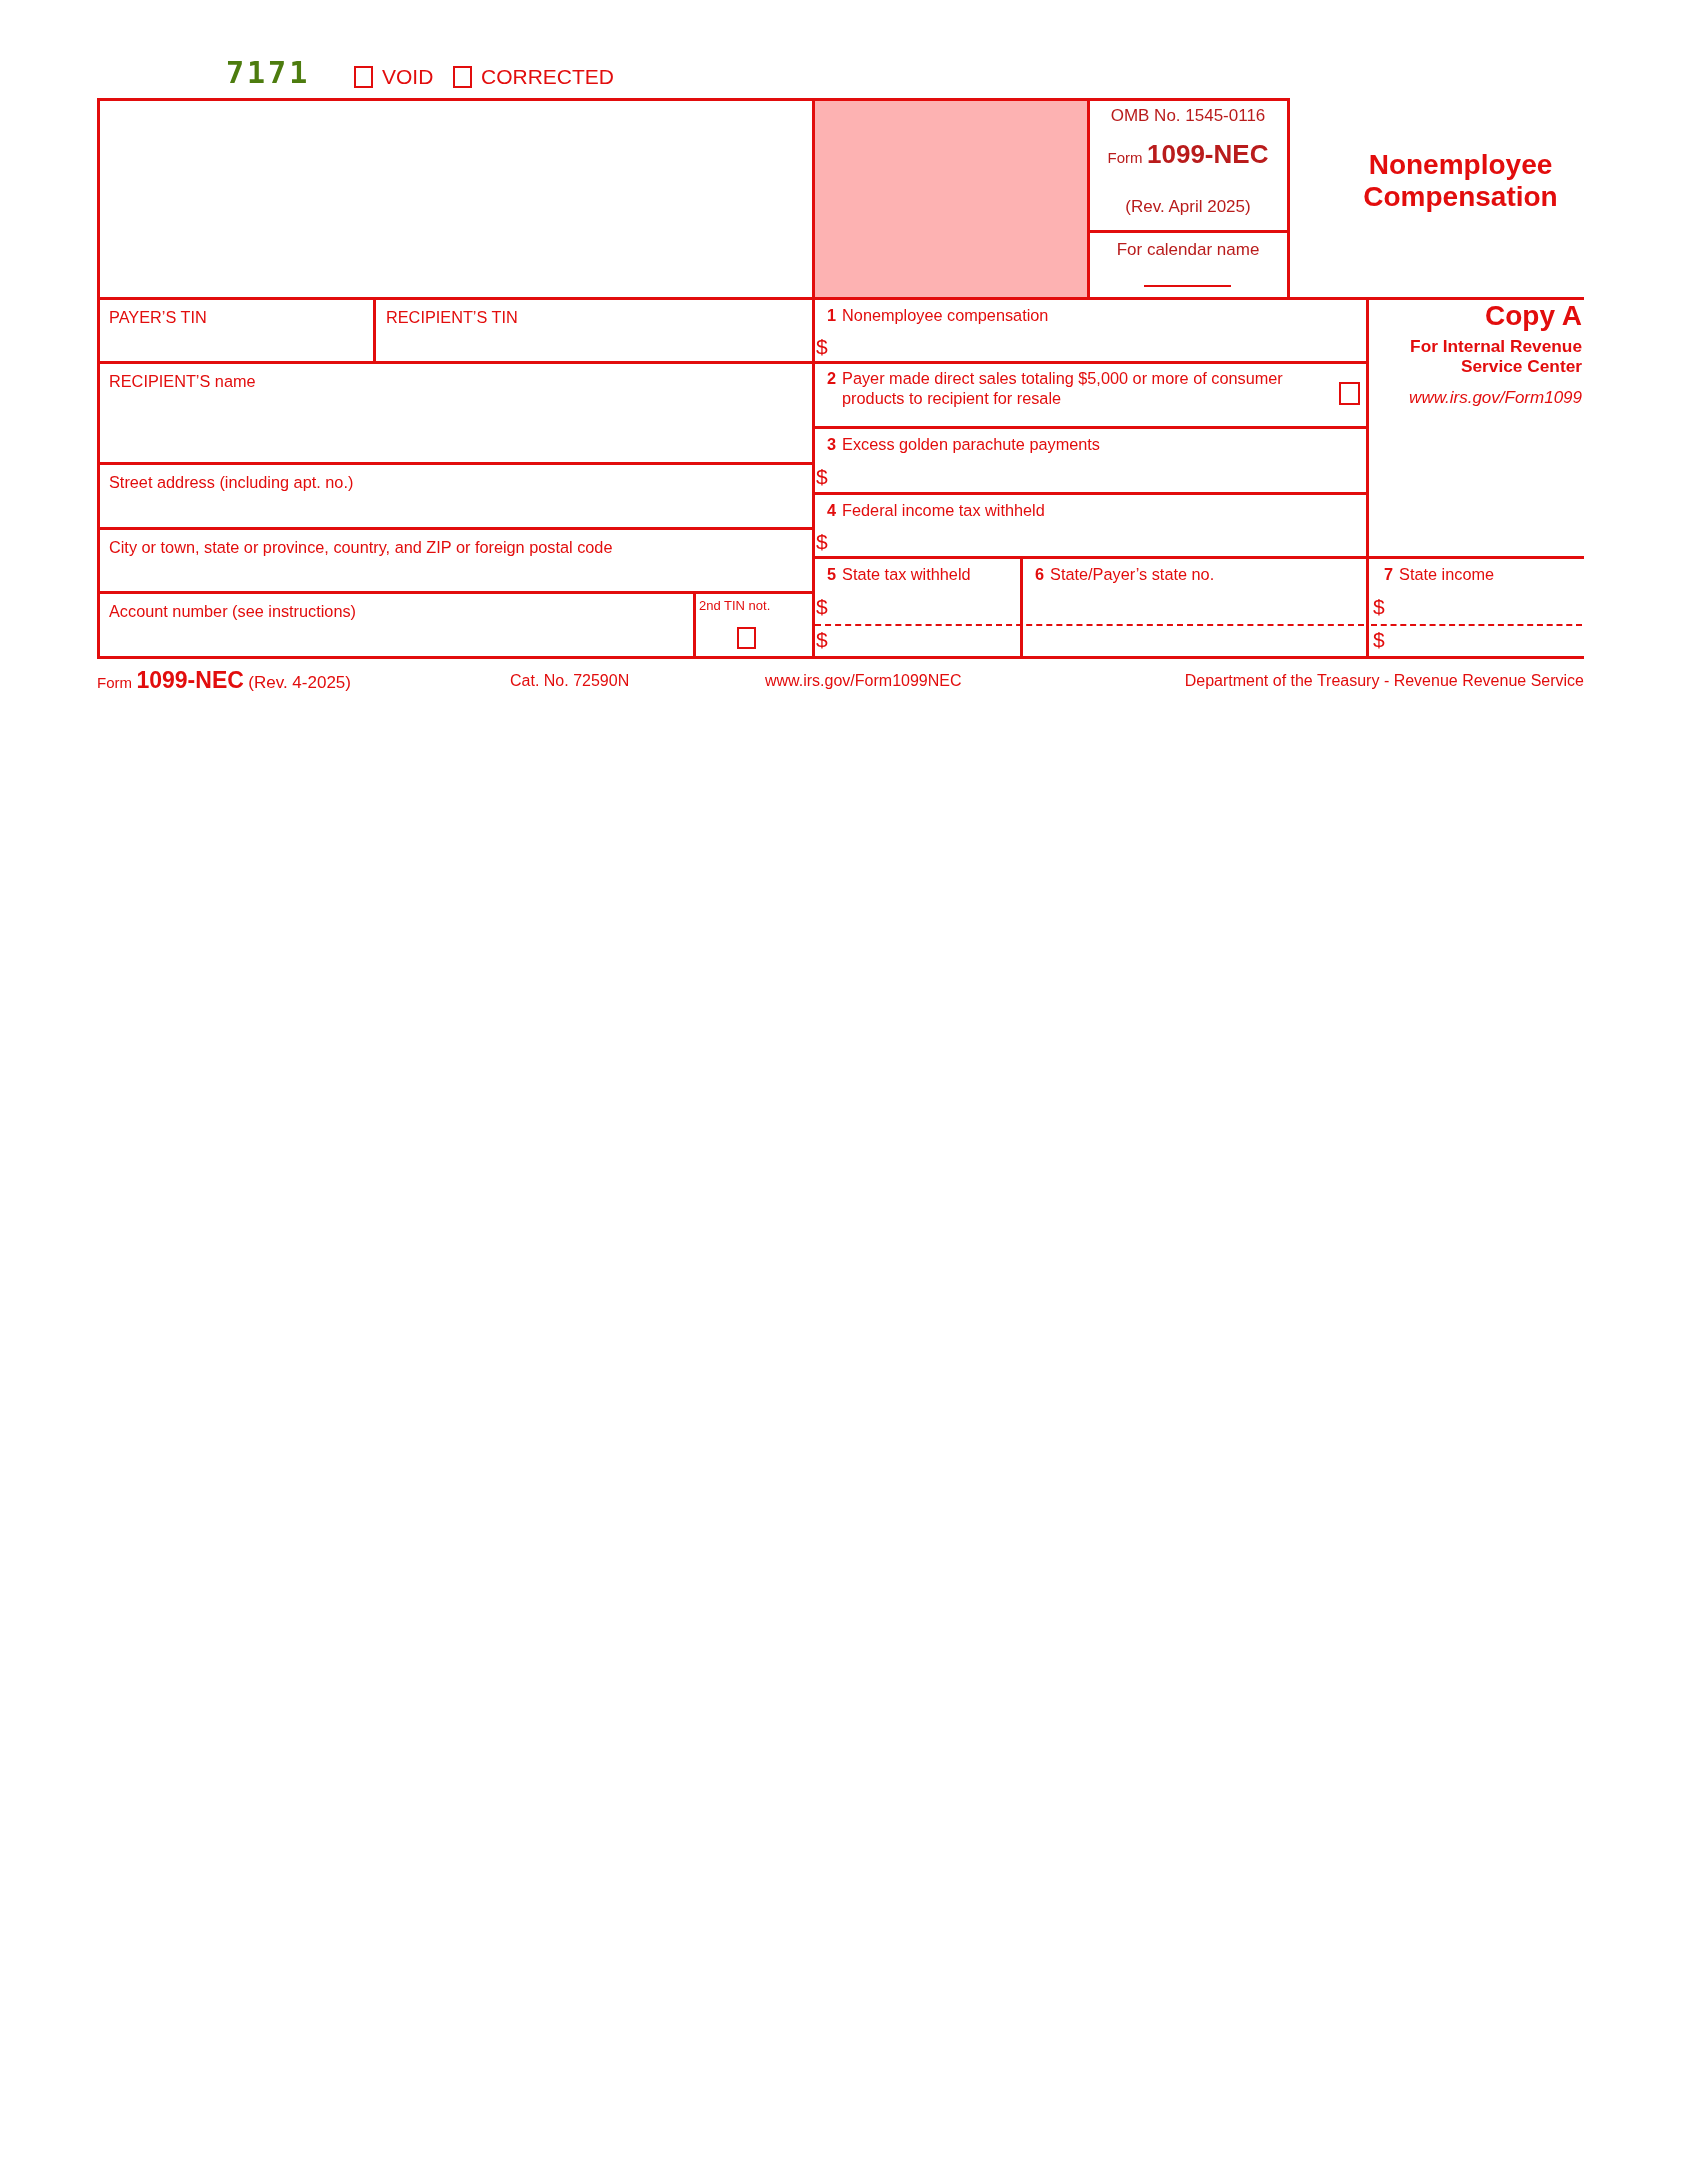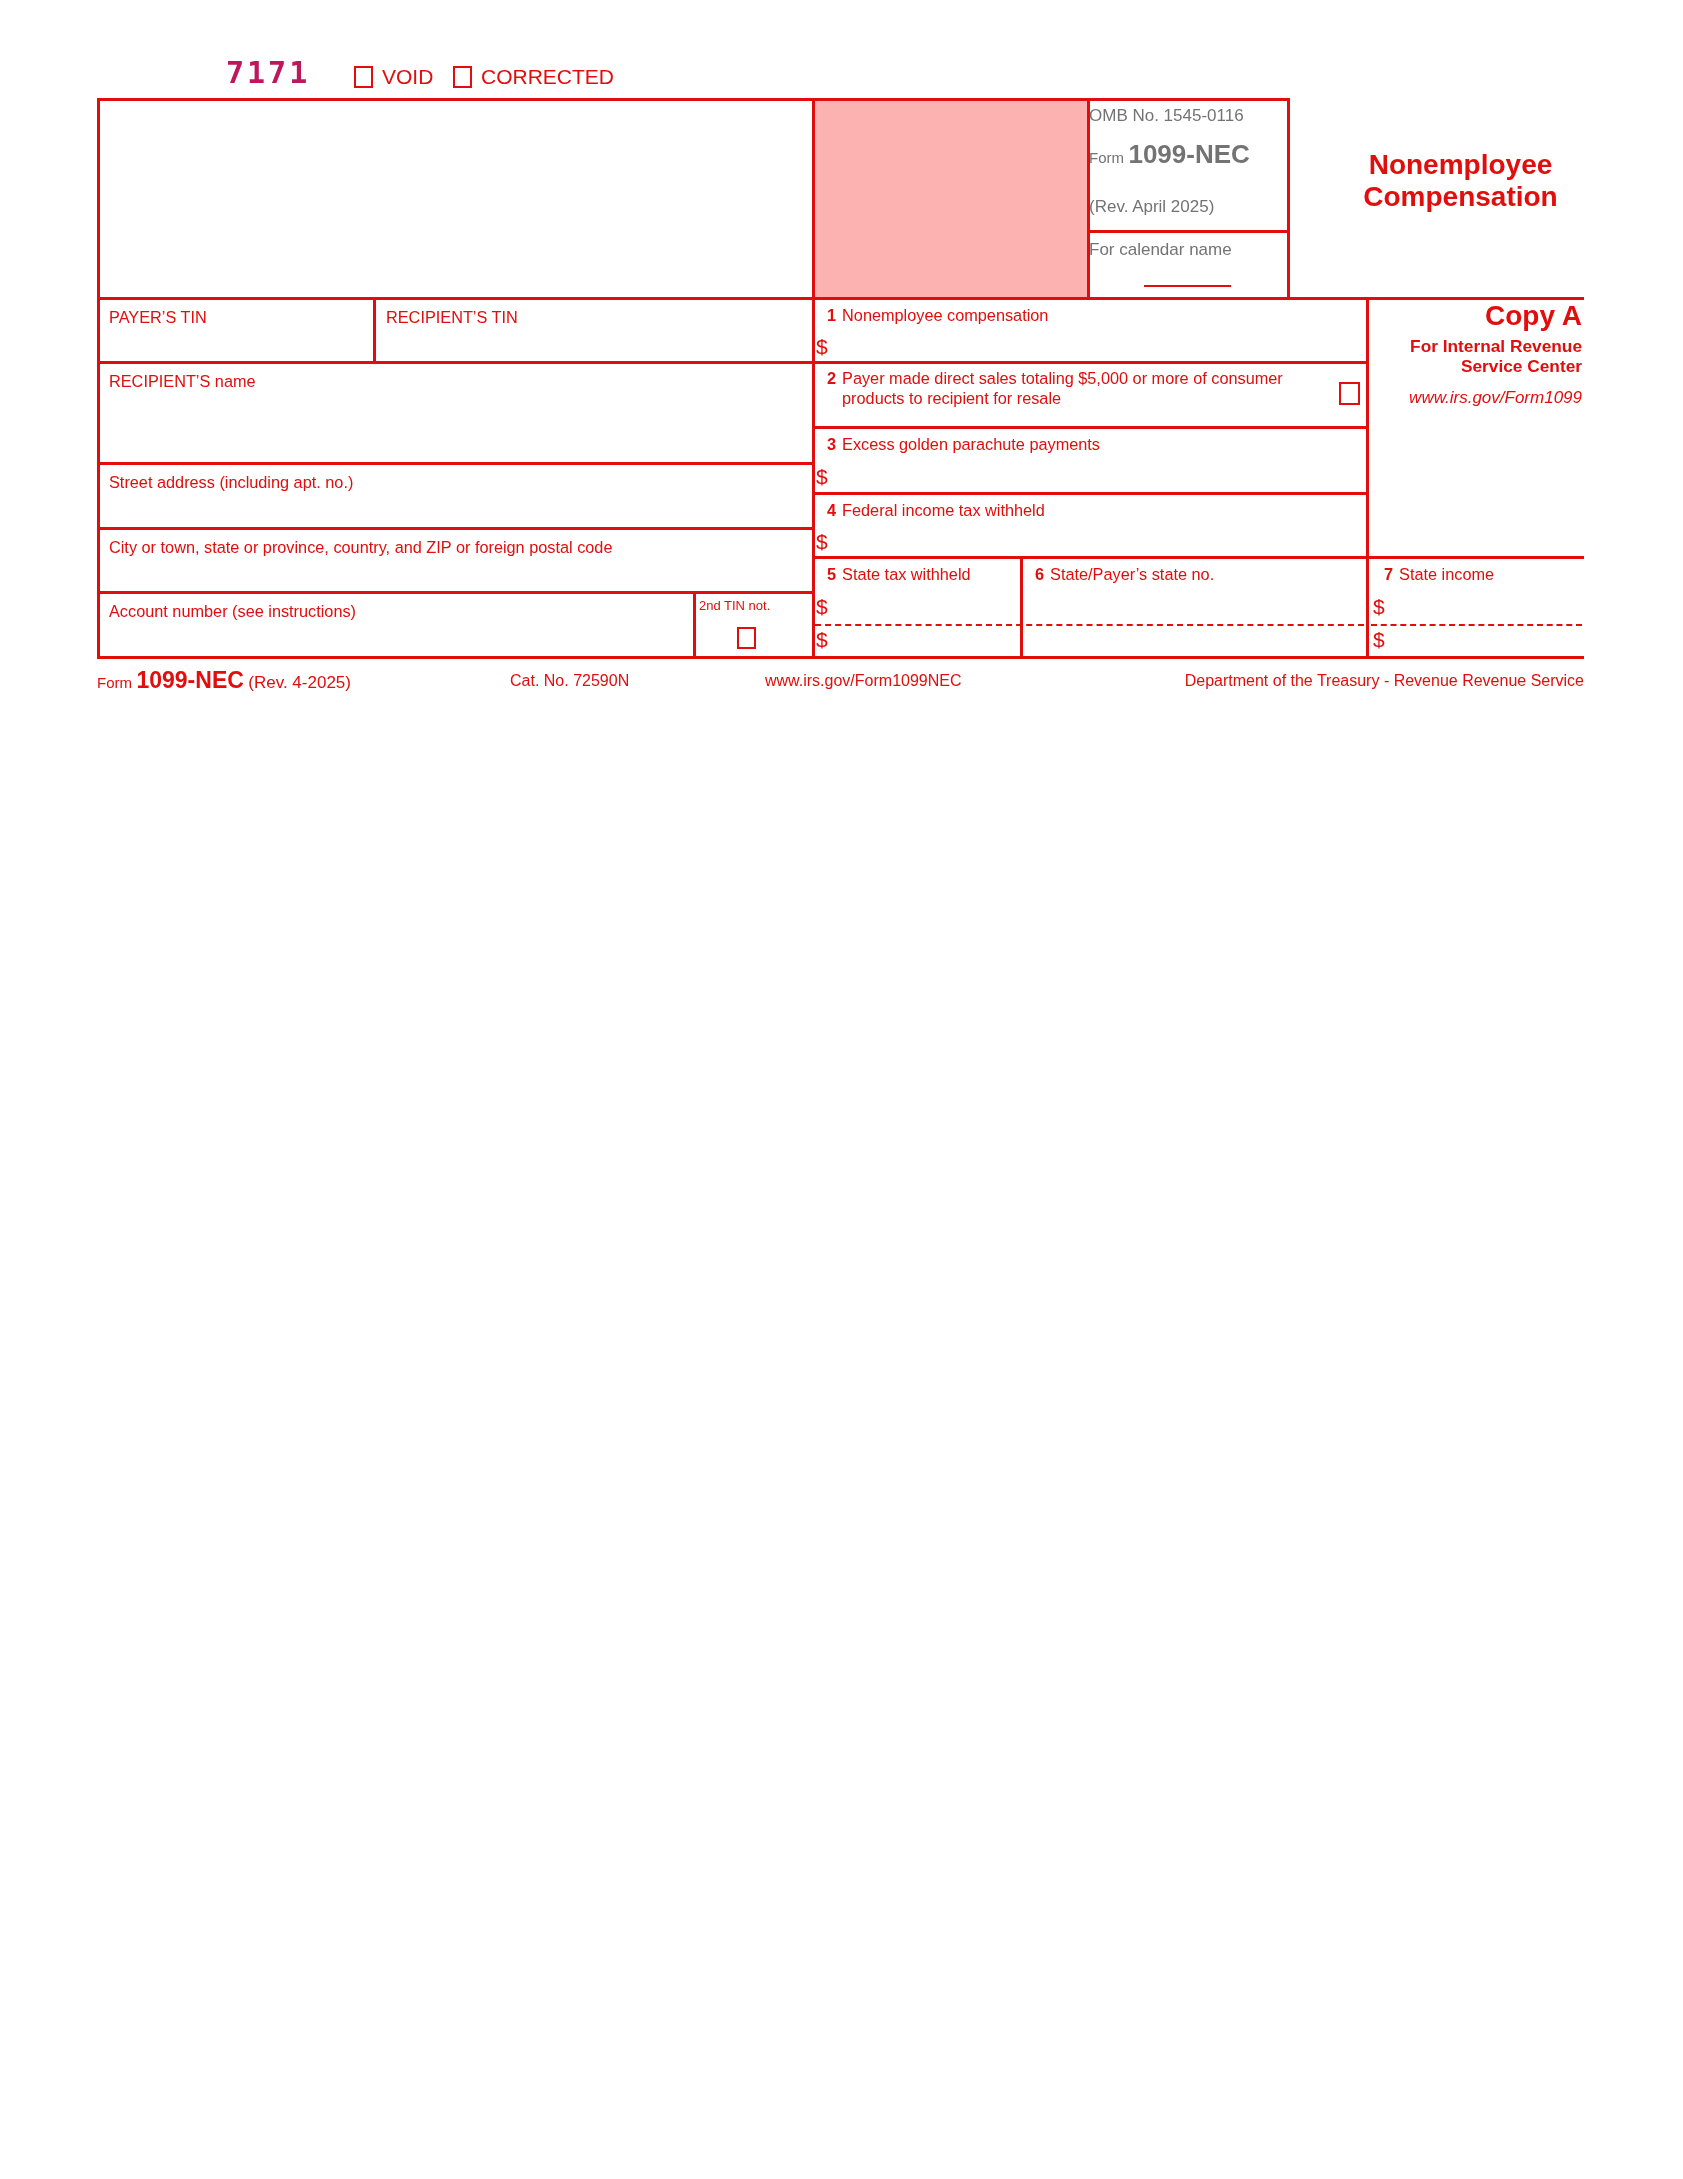--- a/index.html
+++ b/index.html
@@ -11,23 +11,23 @@
   .dline{position:absolute;height:0;border-top:2px dashed #e20d0d;}
   .pinkfill{position:absolute;background:#fdb2b2;}
   
   .lbl{position:absolute;font-size:16.3px;line-height:1.3;color:#e20d0d;}
   .boxlbl{position:absolute;display:flex;gap:6px;font-size:16.3px;line-height:1.25;color:#e20d0d;}
   .boxlbl b{font-weight:bold;}
   .dollar{position:absolute;font-size:21px;color:#e20d0d;}
   .chk{position:absolute;width:19px;height:22px;border:2px solid #e20d0d;background:#fff;box-sizing:border-box;}
   .entry{position:absolute;background:transparent;}
   .printcode{position:absolute;font-family:"DejaVu Sans Mono","Liberation Mono",monospace;
-             font-weight:bold;font-size:30px;letter-spacing:3px;color:#be185d;}
+             font-weight:bold;font-size:30px;letter-spacing:3px;color:#4d7c0f;}
   .hdrlbl{position:absolute;font-size:21px;color:#e20d0d;}
-  .omb-c{position:absolute;left:1089px;width:198px;text-align:left;color:#737373;}
+  .omb-c{position:absolute;left:1089px;width:198px;text-align:center;color:#b91c1c;}
   .title-main{position:absolute;left:1317px;top:149px;width:287px;text-align:center;
               font-size:28px;line-height:1.15;font-weight:bold;color:#e20d0d;}
   .copyA{position:absolute;left:1369px;top:301px;width:213px;text-align:right;color:#e20d0d;}
   .copyA .t1{font-size:28px;font-weight:bold;line-height:1.05;}
   .copyA .t2{font-size:17.3px;font-weight:bold;line-height:1.12;margin-top:7px;}
   .copyA .t3{font-size:16.3px;line-height:1.32;margin-top:9px;}
   .copyA .t4{font-size:17px;font-style:italic;margin-top:12px;}
   .foot{position:absolute;font-size:16px;color:#e20d0d;white-space:nowrap;}
   .foot .fw{font-size:15px;}
   .foot .fn{font-size:23px;font-weight:bold;}

